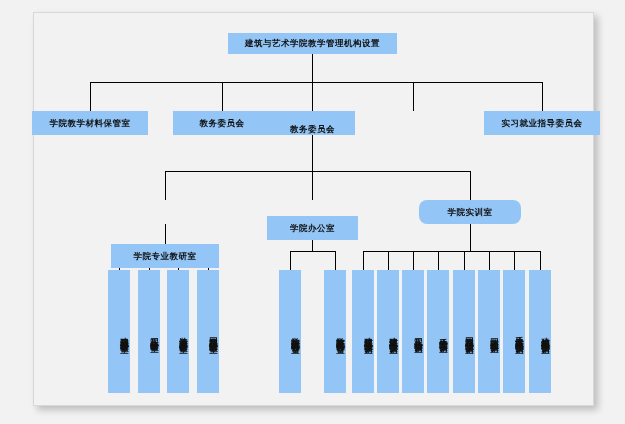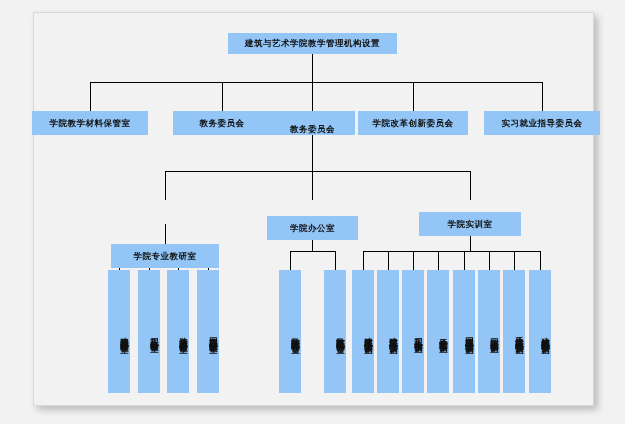--- a/index.html
+++ b/index.html
@@ -106,34 +106,31 @@
 
     <div class="node h" style="left:32px;top:111px;width:116px;height:24px;">
       <span>学院教学材料保管室</span>
     </div>
     <div class="node h" style="left:173px;top:111px;width:98px;height:24px;">
       <span>教务委员会</span>
     </div>
     <div class="node h" style="left:270px;top:111px;width:85px;height:24px;align-items:flex-end;">
       <span>教务委员会</span>
     </div>
-    <div class="node h" style="left:358px;top:111px;width:110px;height:24px;">
-      <span>学院改革创新委员会</span>
-    </div>
     <div class="node h" style="left:484px;top:111px;width:116px;height:24px;">
       <span>实习就业指导委员会</span>
     </div>
 
     <div class="node h" style="left:111px;top:200px;width:108px;height:24px;margin-top:44px;">
       <span>学院专业教研室</span>
     </div>
     <div class="node h" style="left:267px;top:216px;width:91px;height:24px;">
       <span>学院办公室</span>
     </div>
-    <div class="node h" style="left:419px;top:212px;width:102px;height:24px;">
+    <div class="node h" style="left:419px;top:200px;width:102px;height:24px;border-radius:8px;">
       <span>学院实训室</span>
     </div>
 
     <div class="node v" style="left:108px;top:270px;width:22px;height:123px;">
       <span>建设工程管理教研室</span>
     </div>
     <div class="node v" style="left:138px;top:270px;width:22px;height:123px;">
       <span>工程造价教研室</span>
     </div>
     <div class="node v" style="left:167px;top:270px;width:22px;height:123px;">

